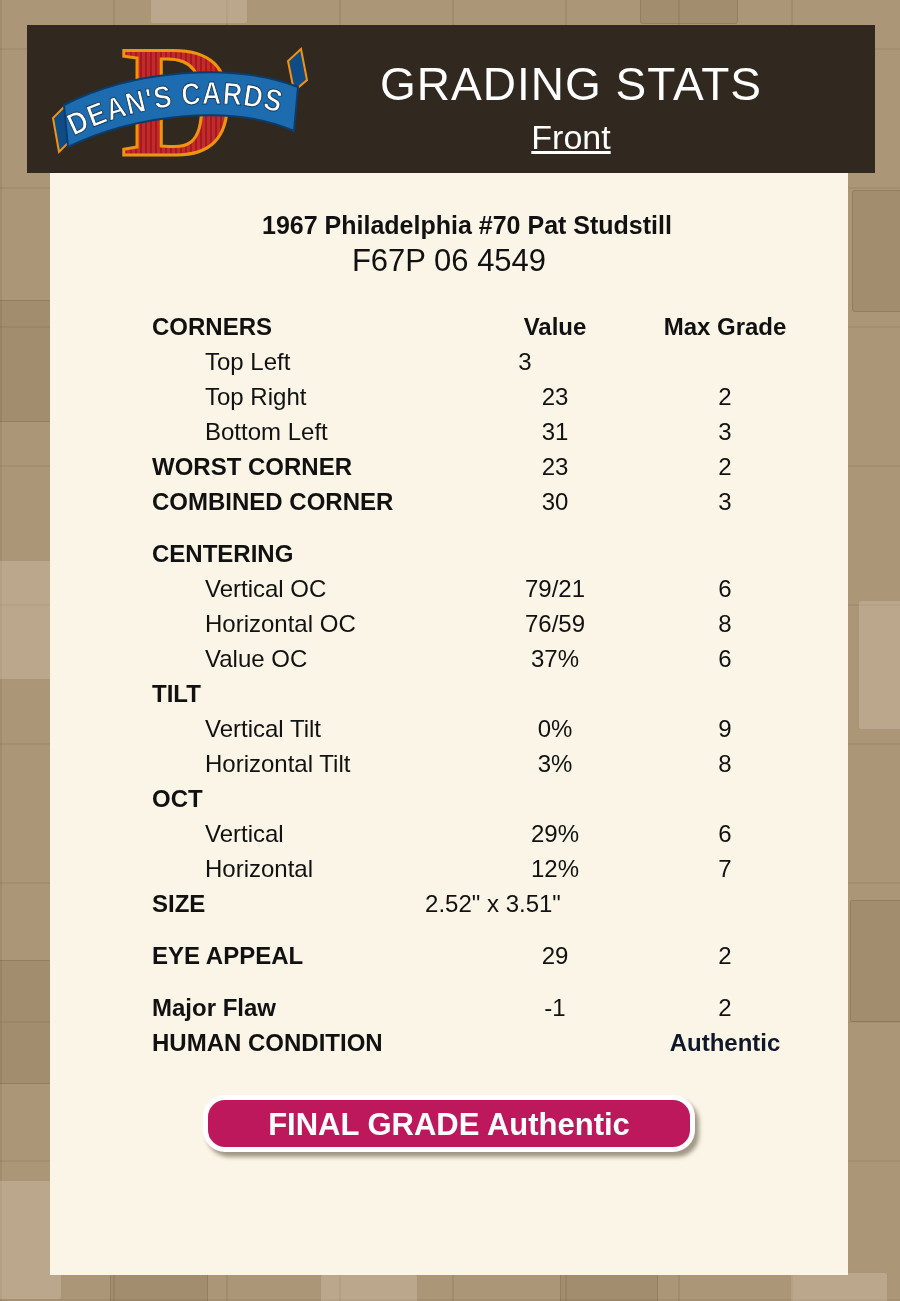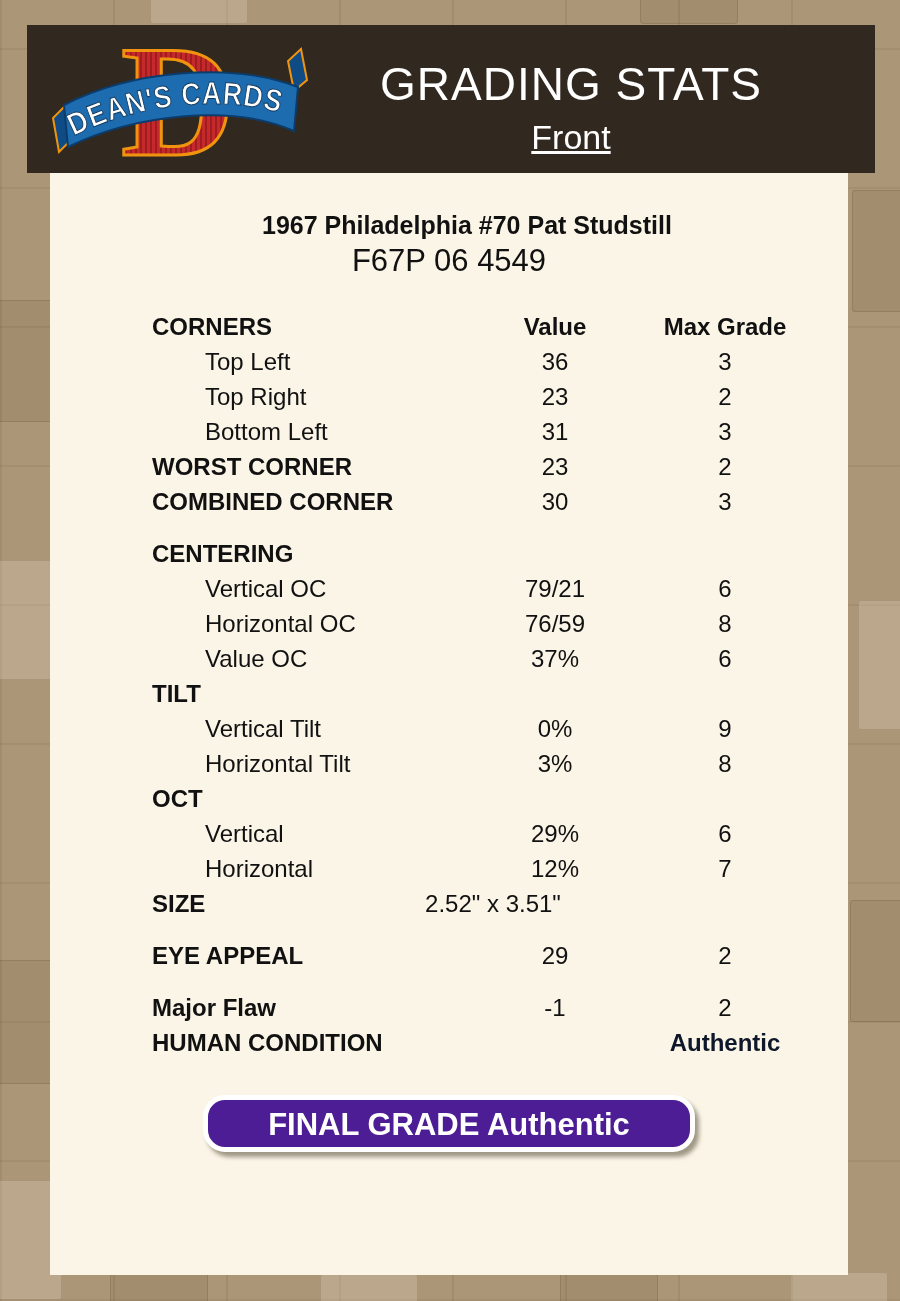--- a/index.html
+++ b/index.html
@@ -44,21 +44,21 @@
   .row.header-row .c-label,.row.header-row .c-value,.row.header-row .c-grade{font-weight:bold;}
   .row.header-row .c-label,
   .row.section .c-label,.row.bold .c-label,
   .row.size .c-label,.row.condition .c-label{font-weight:bold;padding-left:0;}
   .row.size .c-value{position:relative;left:-62px;}
   .row.condition .c-grade{color:#0f172a;font-weight:bold;}
   .spacer{height:17px;}
 
   .final-grade{
     display:block;margin:35px auto 0;width:492px;height:57px;
-    background:#4c1d95;color:#ffffff;
+    background:#be185d;color:#ffffff;
     border:5px solid #ffffff;border-radius:22px;
     box-shadow:4px 5px 4px rgba(110,102,82,0.65);
     font-family:"Liberation Sans","DejaVu Sans",sans-serif;
     font-size:31px;font-weight:bold;line-height:47px;text-align:center;
     cursor:pointer;
   }
 </style>
 </head>
 <body>
 
@@ -107,21 +107,20 @@
 
   <div class="stats-table" id="stats-table">
     <div class="row header-row">
       <div class="c-label">CORNERS</div>
       <div class="c-value">Value</div>
       <div class="c-grade">Max Grade</div>
     </div>
     <div id="stats-rows">
         <div class="row item">
           <div class="c-label">Top Left</div>
-          <div class="c-value">36</div>
           <div class="c-grade">3</div>
         </div>
         <div class="row item">
           <div class="c-label">Top Right</div>
           <div class="c-value">23</div>
           <div class="c-grade">2</div>
         </div>
         <div class="row item">
           <div class="c-label">Bottom Left</div>
           <div class="c-value">31</div>

